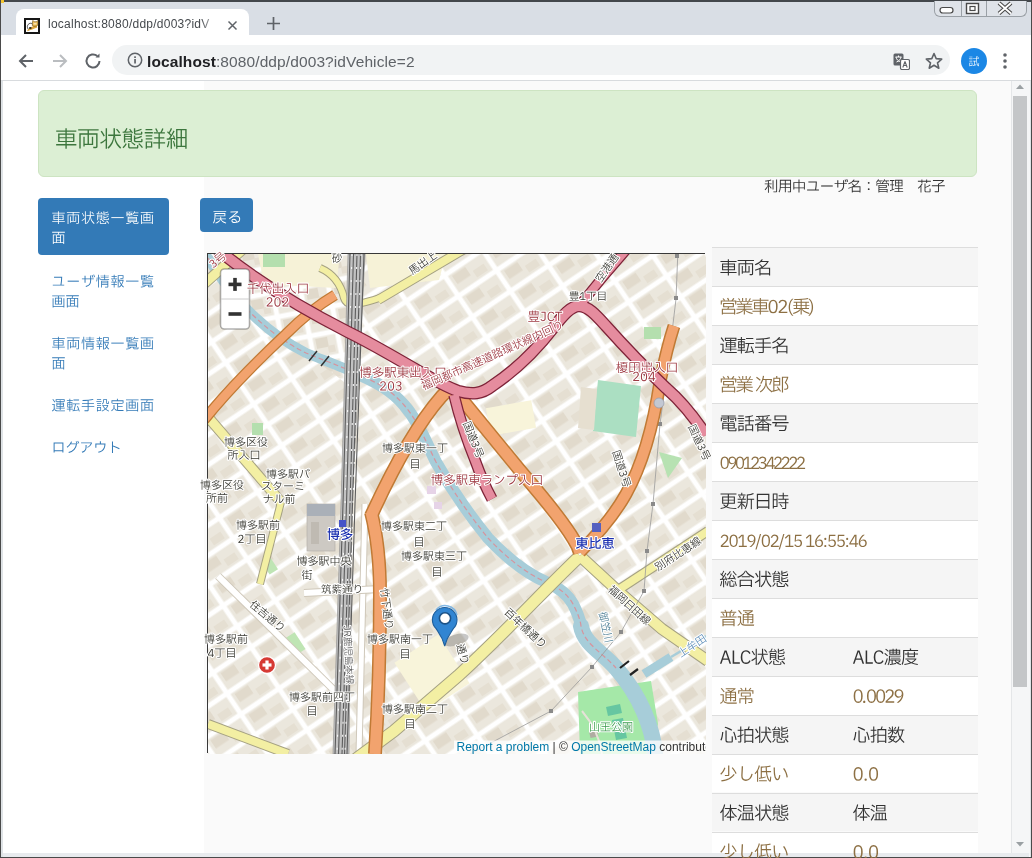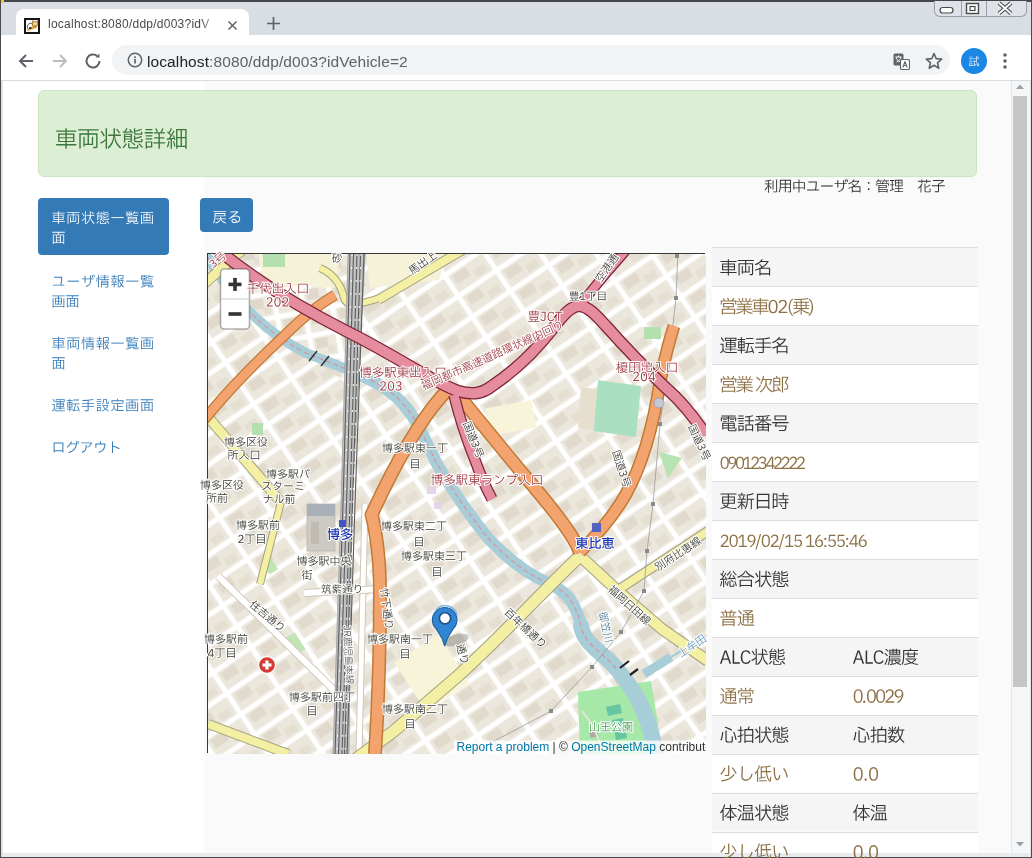--- a/index.html
+++ b/index.html
@@ -9,21 +9,21 @@
 #topline{left:0;top:0;width:1032px;height:1.5px;background:#43474b}
 #ycorner{left:0;top:0;width:4px;height:3px;background:#f2c430}
 #tab{left:16px;top:9px;width:233px;height:26px;background:#fff;border-radius:8px 8px 0 0}
 #tabtitle{left:48px;top:17px;width:178px;height:16px;font-size:12px;color:#45494d;letter-spacing:0.25px;
  white-space:nowrap;overflow:hidden}
 #tabfade{left:200px;top:15px;width:26px;height:18px;background:linear-gradient(90deg,rgba(255,255,255,0),#fff 80%)}
 #toolbar{left:0;top:35px;width:1032px;height:45px;background:#fff}
 #tbline{left:0;top:80px;width:1032px;height:1px;background:#d8dbde}
 #pill{left:112px;top:45px;width:838px;height:30px;border-radius:15px;background:#f1f3f4}
 #url{left:147px;top:52.5px;font-size:15.5px;color:#5f6368;letter-spacing:0.1px}
-#url b{color:#202124;font-weight:normal}
+#url b{color:#202124;font-weight:bold}
 #winb{left:934px;top:1px;width:93px;height:16px;border:1px solid #9aa0a6;border-top:none;
  border-radius:0 0 6px 6px;background:#dfe3e9}
 .wsep{position:absolute;top:0;width:1px;height:16px;background:#9aa0a6}
 #avatar{left:961px;top:48px;width:26px;height:26px;border-radius:50%;background:#1b87e5}
 #banner{left:38px;top:90px;width:939px;height:87px;background:#dcefd4;border:1px solid #cde4c2;border-radius:6px}
 #navact{left:37.5px;top:198px;width:131px;height:57px;background:#337ab7;border-radius:4px}
 #btn{left:199.5px;top:198px;width:53px;height:33.5px;background:#337ab7;border-radius:4px}
 #mapbox{left:207px;top:253px;width:498px;height:500px;border:1px solid #383838;}
 #map{position:absolute;left:0;top:0}
 .trow{position:absolute;left:712px;width:266px;height:38.95px;border-top:1px solid #ddd}

